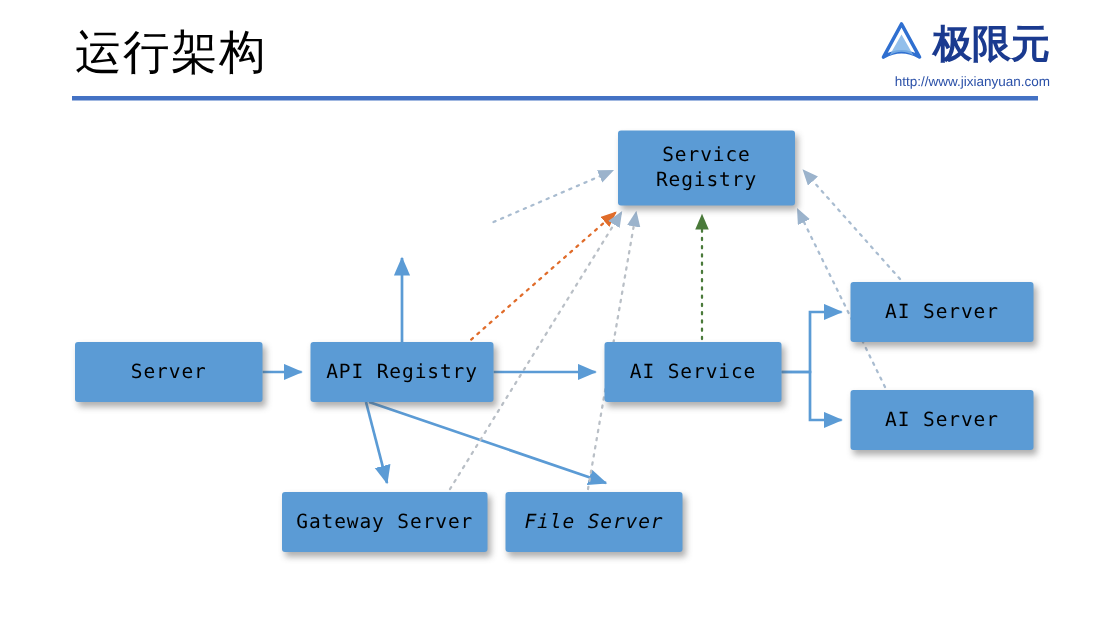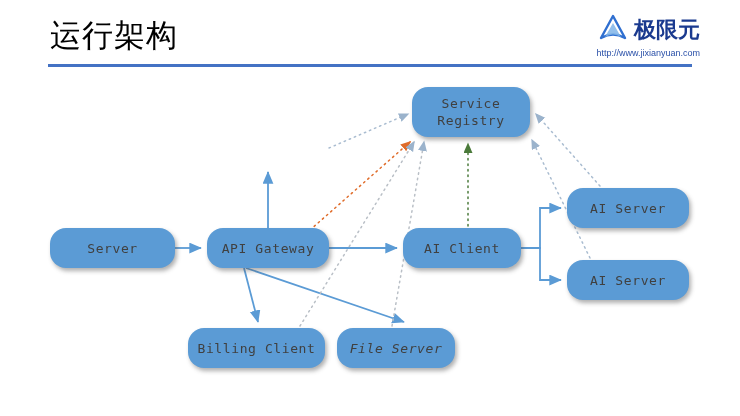--- a/index.html
+++ b/index.html
@@ -33,24 +33,24 @@
     text-align:right;
   }
   .brand-row {
     display:flex;
     align-items:center;
     justify-content:flex-end;
     gap:6px;
   }
   .brand-mark { display:block; }
   .brand-name {
-    font-size:22px;
+    font-size:26px;
     line-height:24px;
     color:#1a3a8f;
-    font-family:Liberation Serif, serif;
+    font-family:Liberation Mono, monospace;
     font-weight:bold;
     white-space:nowrap;
   }
   .brand-url {
     margin-top:2px;
     font-size:9px;
     line-height:11px;
     color:#2a50a8;
     font-family:"Liberation Sans", sans-serif;
     white-space:nowrap;
@@ -70,22 +70,22 @@
   }
   #wires {
     position:absolute;
     left:0; top:0;
     width:740px; height:346px;
   }
 
   .node {
     position:absolute;
     background:#5b9bd5;
-    border-radius:16px;
-    color:#404040;
+    border-radius:2px;
+    color:#000000;
     font-family:"DejaVu Sans Mono", monospace;
     font-size:13px;
     letter-spacing:0.6px;
     display:flex;
     align-items:center;
     justify-content:center;
     text-align:center;
     line-height:17px;
     box-shadow:2px 3px 4px rgba(80,80,80,0.45);
     white-space:pre-line;
@@ -162,30 +162,30 @@
         <line x1="468" y1="156" x2="468" y2="74" stroke="#4a7a3a" marker-end="url(#ah-green)"></line>
 
         <line x1="600" y1="116" x2="536" y2="44" stroke="#a9bcd0" marker-end="url(#ah-gray)"></line>
 
         <line x1="590" y1="188" x2="532" y2="70" stroke="#a9bcd0" marker-end="url(#ah-gray)"></line>
       </g>
     </svg>
 
     <div class="node" style="left:50px;  top:158px; width:125px; height:40px;">Server</div>
 
-    <div class="node" style="left:207px; top:158px; width:122px; height:40px;">API Gateway</div>
+    <div class="node" style="left:207px; top:158px; width:122px; height:40px;">API Registry</div>
 
 
     <div class="node" style="left:412px; top:17px;  width:118px; height:50px;">Service
 Registry</div>
 
-    <div class="node" style="left:403px; top:158px; width:118px; height:40px;">AI Client</div>
+    <div class="node" style="left:403px; top:158px; width:118px; height:40px;">AI Service</div>
 
     <div class="node" style="left:567px; top:118px; width:122px; height:40px;">AI Server</div>
 
     <div class="node" style="left:567px; top:190px; width:122px; height:40px;">AI Server</div>
 
-    <div class="node" style="left:188px; top:258px; width:137px; height:40px;">Billing Client</div>
+    <div class="node" style="left:188px; top:258px; width:137px; height:40px;">Gateway Server</div>
 
     <div class="node" style="left:337px; top:258px; width:118px; height:40px;font-style:italic;">File Server</div>
 
   </div>
 </div>
 
 </body></html>

